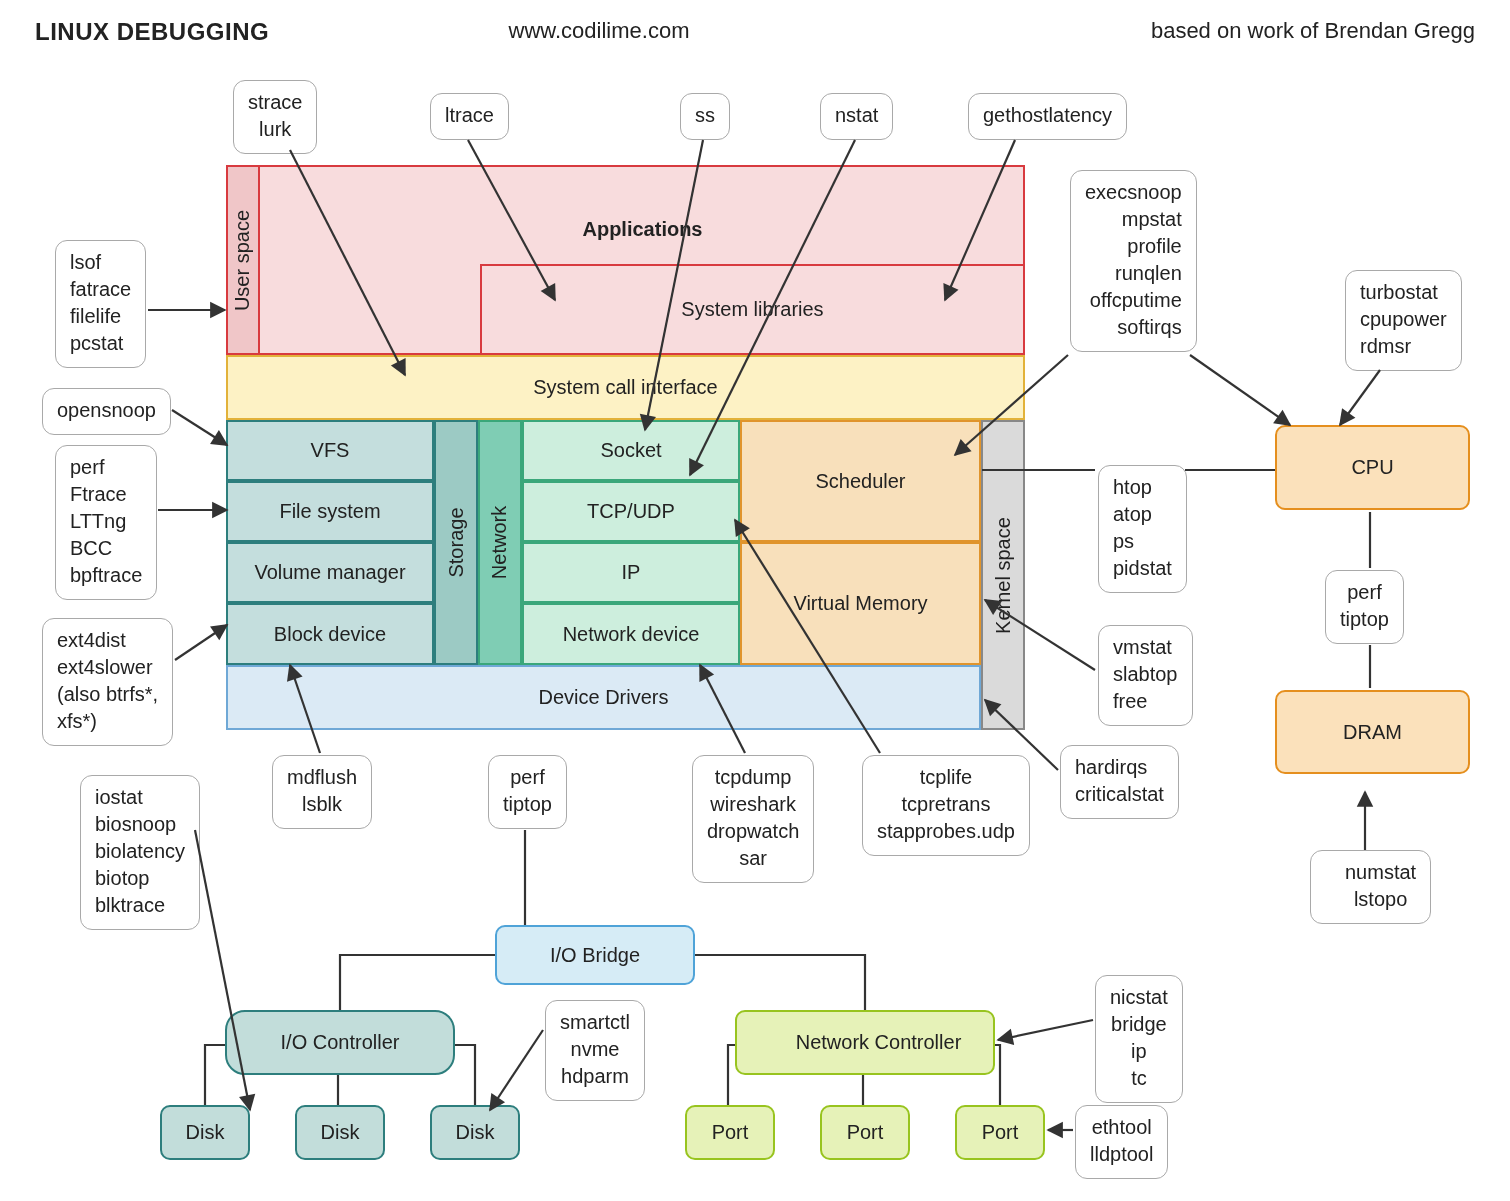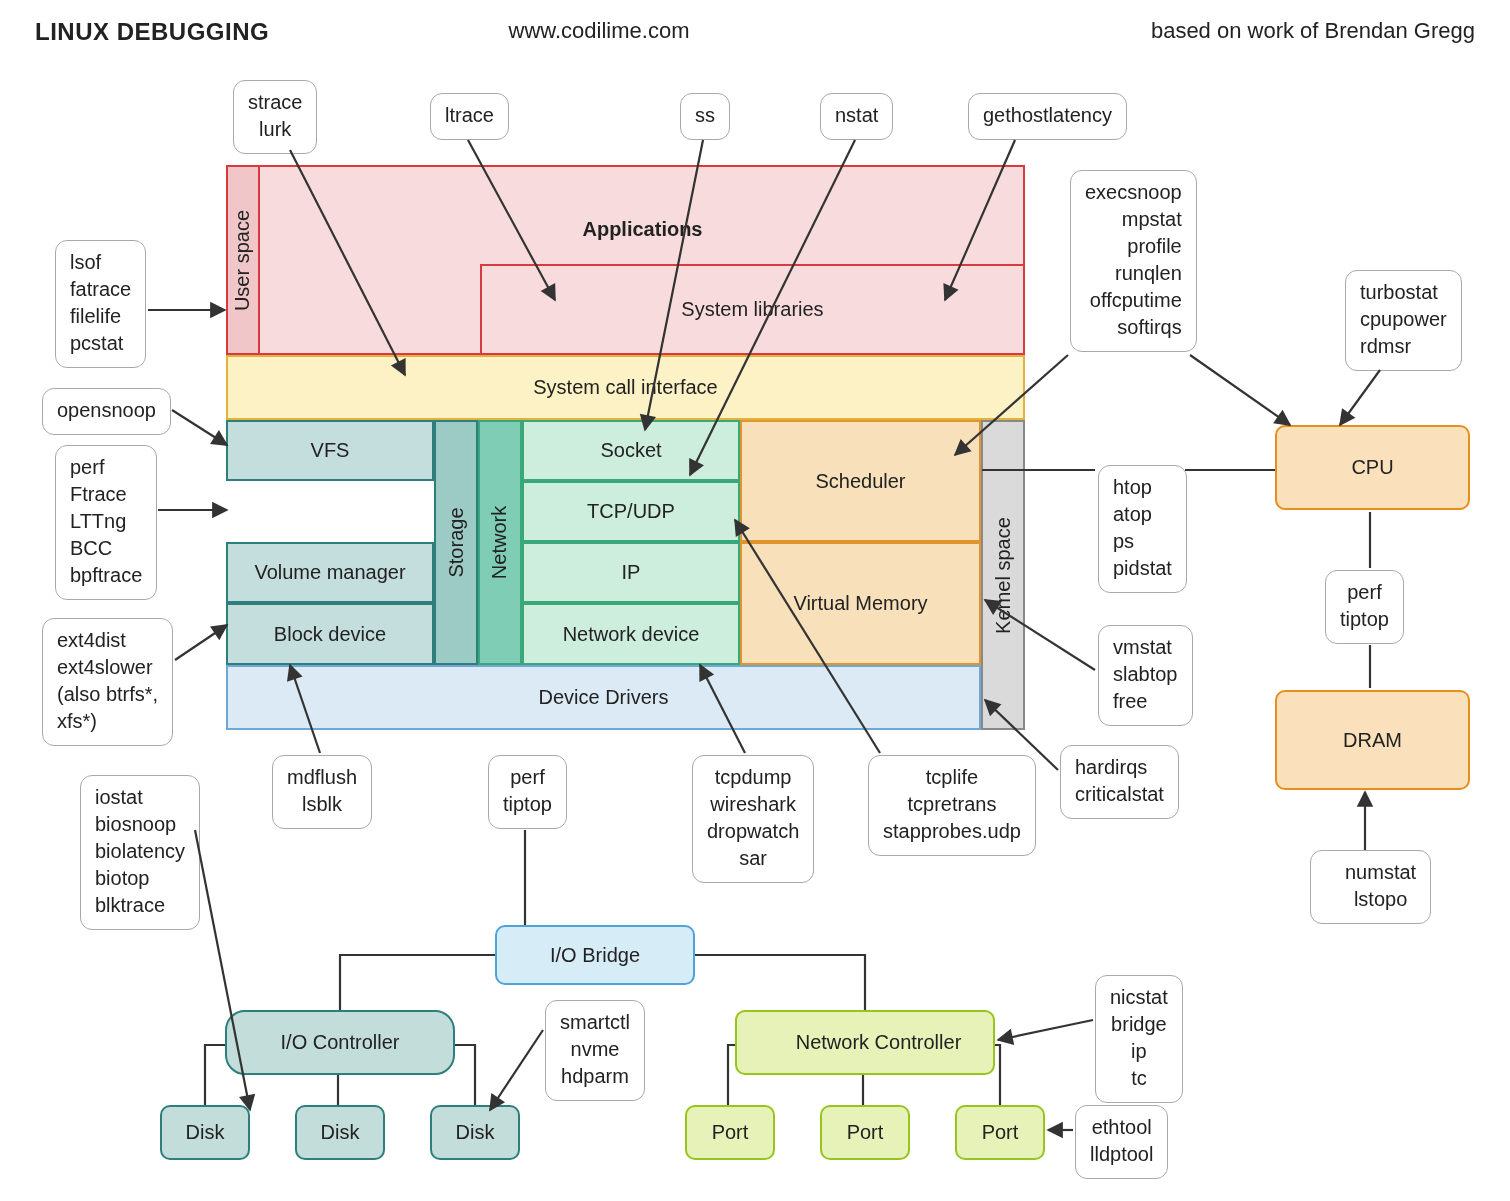--- a/index.html
+++ b/index.html
@@ -81,20 +81,23 @@
      <span>System libraries</span>
   </div>
 
   <div class="block" style="left:226px; top:355px; width:799px; height:65px; background:#fdf2c5; border-color:#e2b23a;text-align:right;">
      <span>System call interface</span>
   </div>
 
   <div class="block" style="left:226px; top:420px; width:208px; height:61px; background:#c4dedd; border-color:#2d7e7d;">
      <span>VFS</span>
     </div>
+  <div class="block" style="left:226px; top:481px; width:208px; height:61px; background:#c4dedd; border-color:#2d7e7d;">
+     <span>File system</span>
+    </div>
   <div class="block" style="left:226px; top:542px; width:208px; height:61px; background:#c4dedd; border-color:#2d7e7d;">
      <span>Volume manager</span>
     </div>
   <div class="block" style="left:226px; top:603px; width:208px; height:62px; background:#c4dedd; border-color:#2d7e7d;">
      <span>Block device</span>
     </div>
   <div class="block vlabel" style="left:434px; top:420px; width:44px; height:245px; background:#9ccac4; border-color:#2d7e7d;">
      <span>Storage</span>
     </div>
 
@@ -124,21 +127,21 @@
      <span>Kernel space</span>
     </div>
 
   <div class="block" style="left:226px; top:665px; width:755px; height:65px; background:#dbeaf5; border-color:#6fa8d6;">
      <span>Device Drivers</span>
     </div>
 
   <div class="block" style="left:1275px; top:425px; width:195px; height:85px; background:#fbe1bb; border-color:#e58f1e; border-radius:10px;">
      <span>CPU</span>
     </div>
-  <div class="block" style="left:1275px; top:690px; width:195px; height:100px; background:#fbe1bb; border-color:#e58f1e; border-radius:10px;">
+  <div class="block" style="left:1275px; top:690px; width:195px; height:84px; background:#fbe1bb; border-color:#e58f1e; border-radius:10px;">
      <span>DRAM</span>
     </div>
   <div class="block" style="left:495px; top:925px; width:200px; height:60px; background:#d6ecf6; border-color:#4fa3d8; border-radius:10px;">
      <span>I/O Bridge</span>
     </div>
   <div class="block" style="left:225px; top:1010px; width:230px; height:65px; background:#c2ddda; border-color:#2d7e7d; border-radius:20px;">
      <span>I/O Controller</span>
     </div>
   <div class="block" style="left:735px; top:1010px; width:260px; height:65px; background:#e6f2b8; border-color:#98c41f; border-radius:10px;padding-left:27px;">
      <span>Network Controller</span>
@@ -246,21 +249,21 @@
   <div class="tool" id="tool-perf_tiptop" style="left:488px; top:755px;">
       <div>perf</div>
       <div>tiptop</div>
     </div>
   <div class="tool" id="tool-tcpdump" style="left:692px; top:755px;">
       <div>tcpdump</div>
       <div>wireshark</div>
       <div>dropwatch</div>
       <div>sar</div>
     </div>
-  <div class="tool" id="tool-tcplife" style="left:862px; top:755px;margin-left:6px;">
+  <div class="tool" id="tool-tcplife" style="left:862px; top:755px;">
       <div>tcplife</div>
       <div>tcpretrans</div>
       <div>stapprobes.udp</div>
     </div>
   <div class="tool" id="tool-iostat" style="left:80px;  top:775px; text-align:left;">
       <div>iostat</div>
       <div>biosnoop</div>
       <div>biolatency</div>
       <div>biotop</div>
       <div>blktrace</div>

